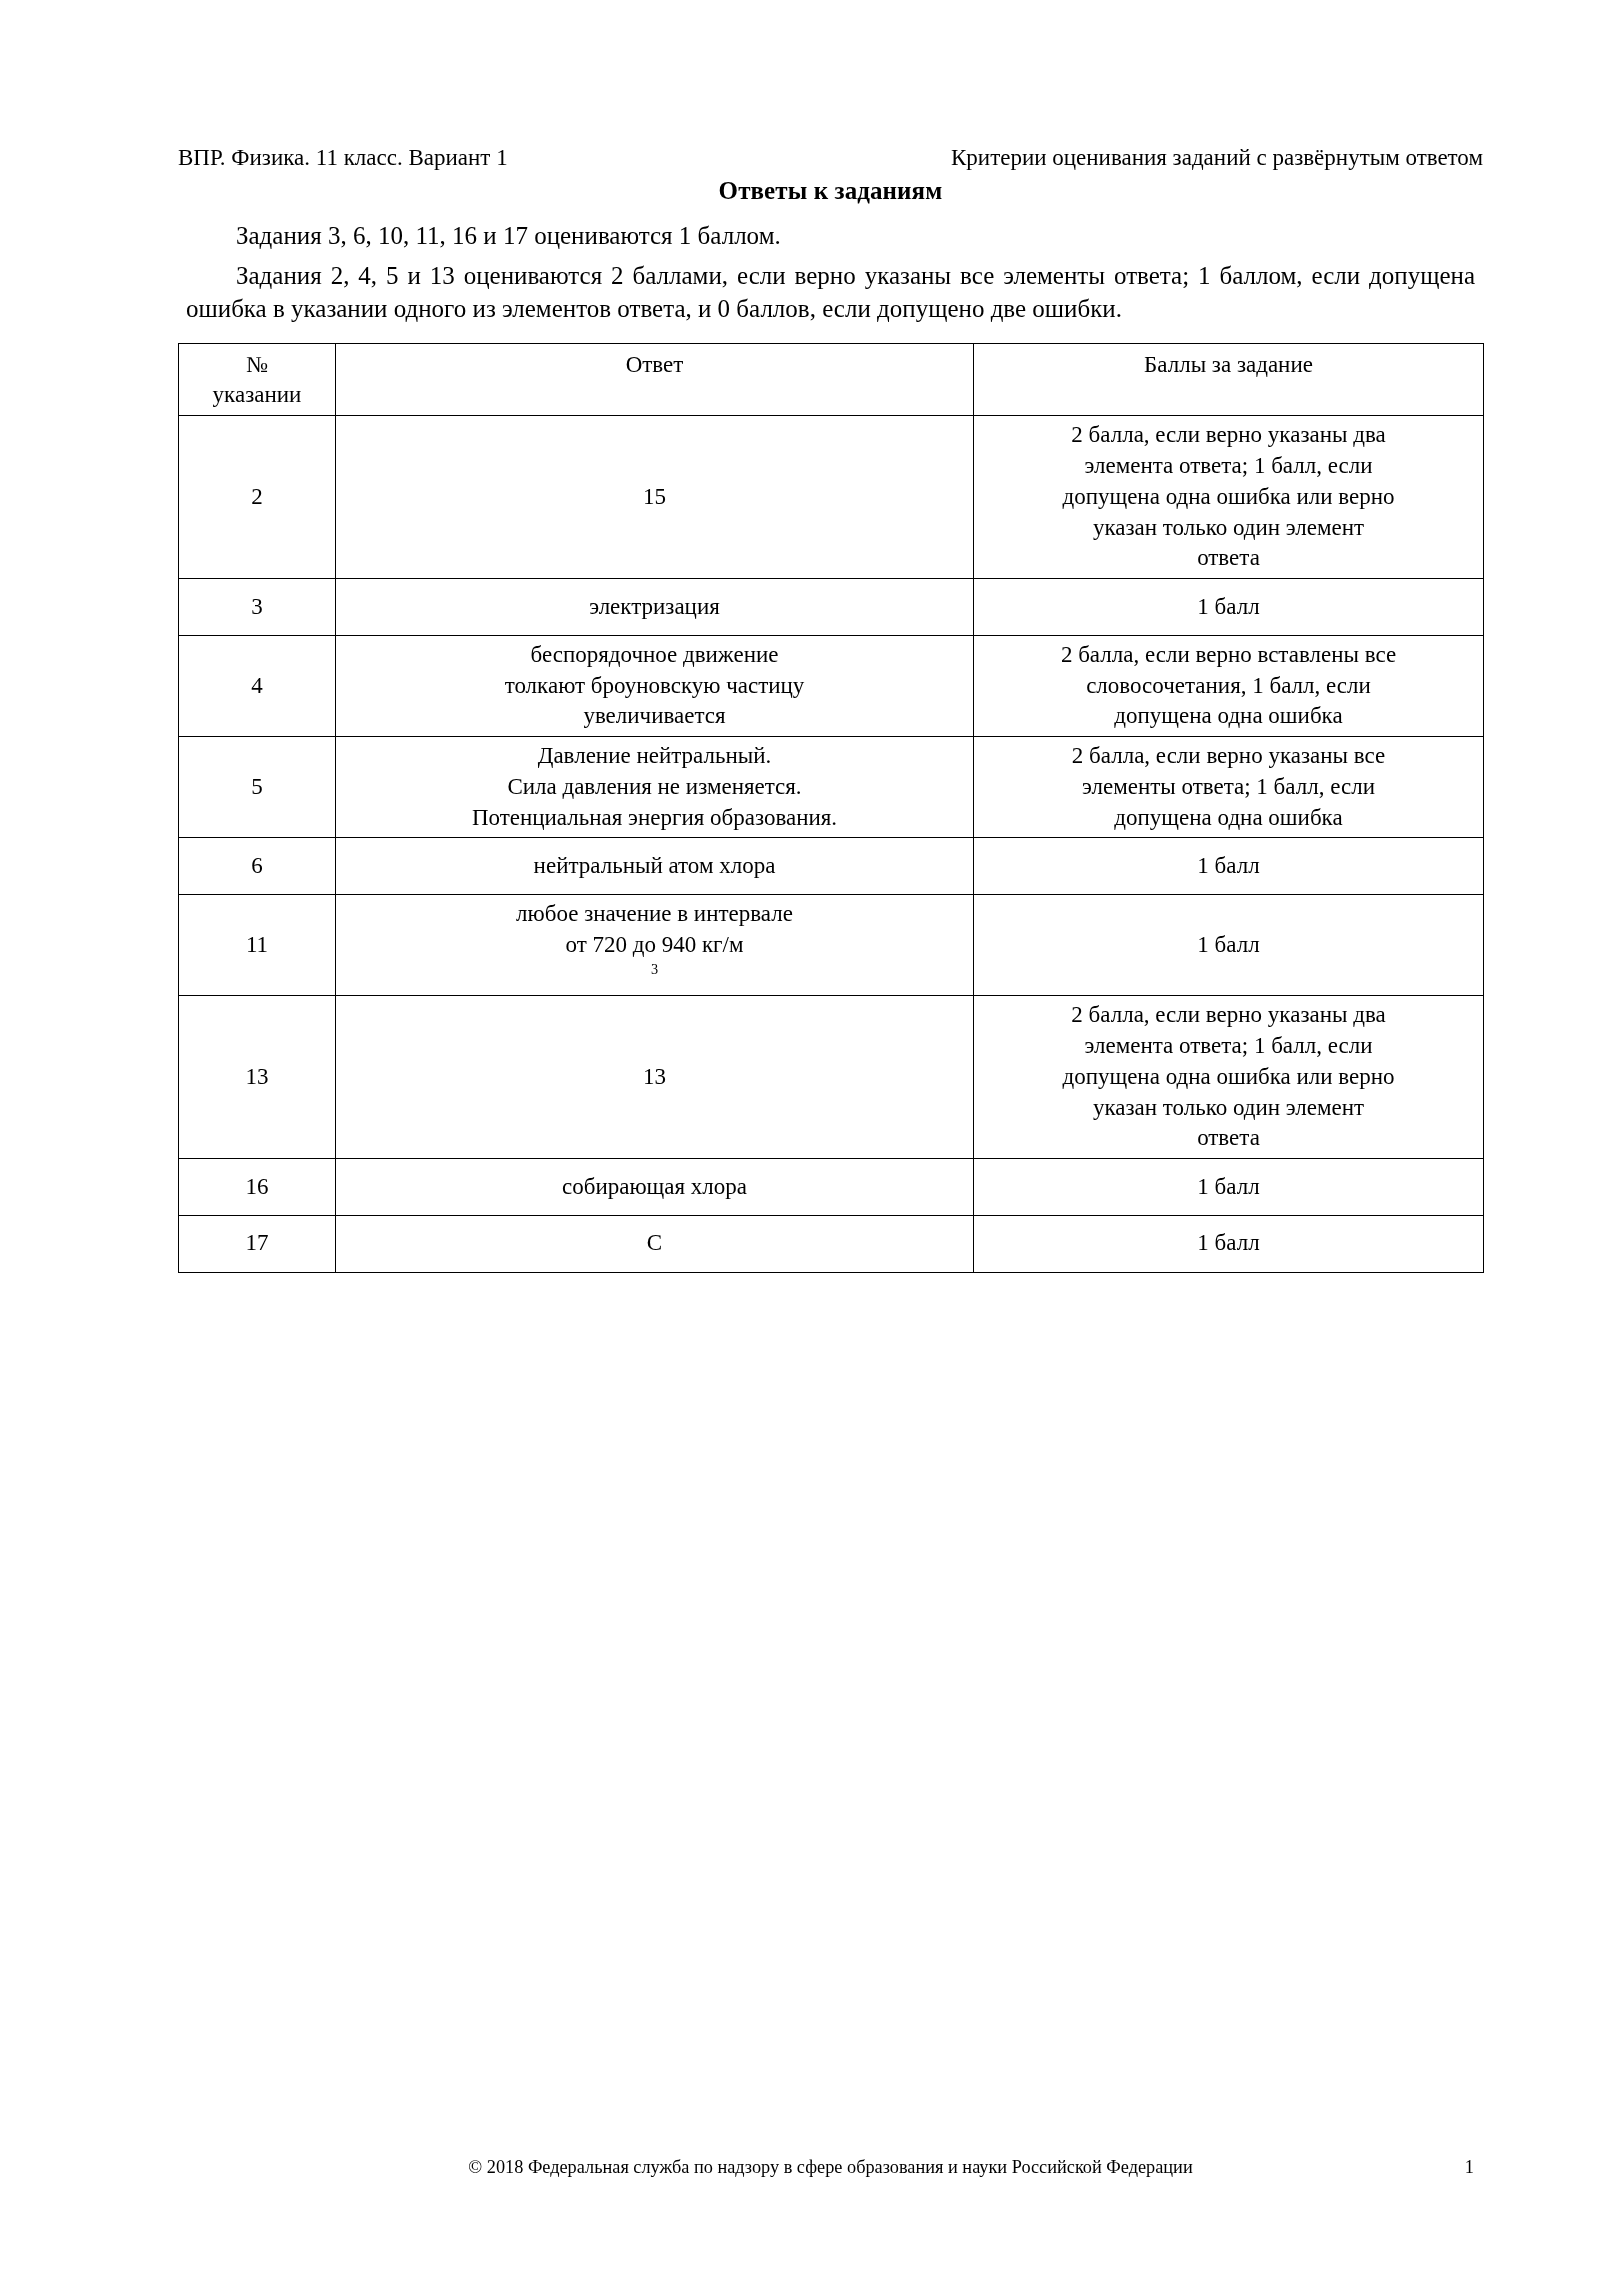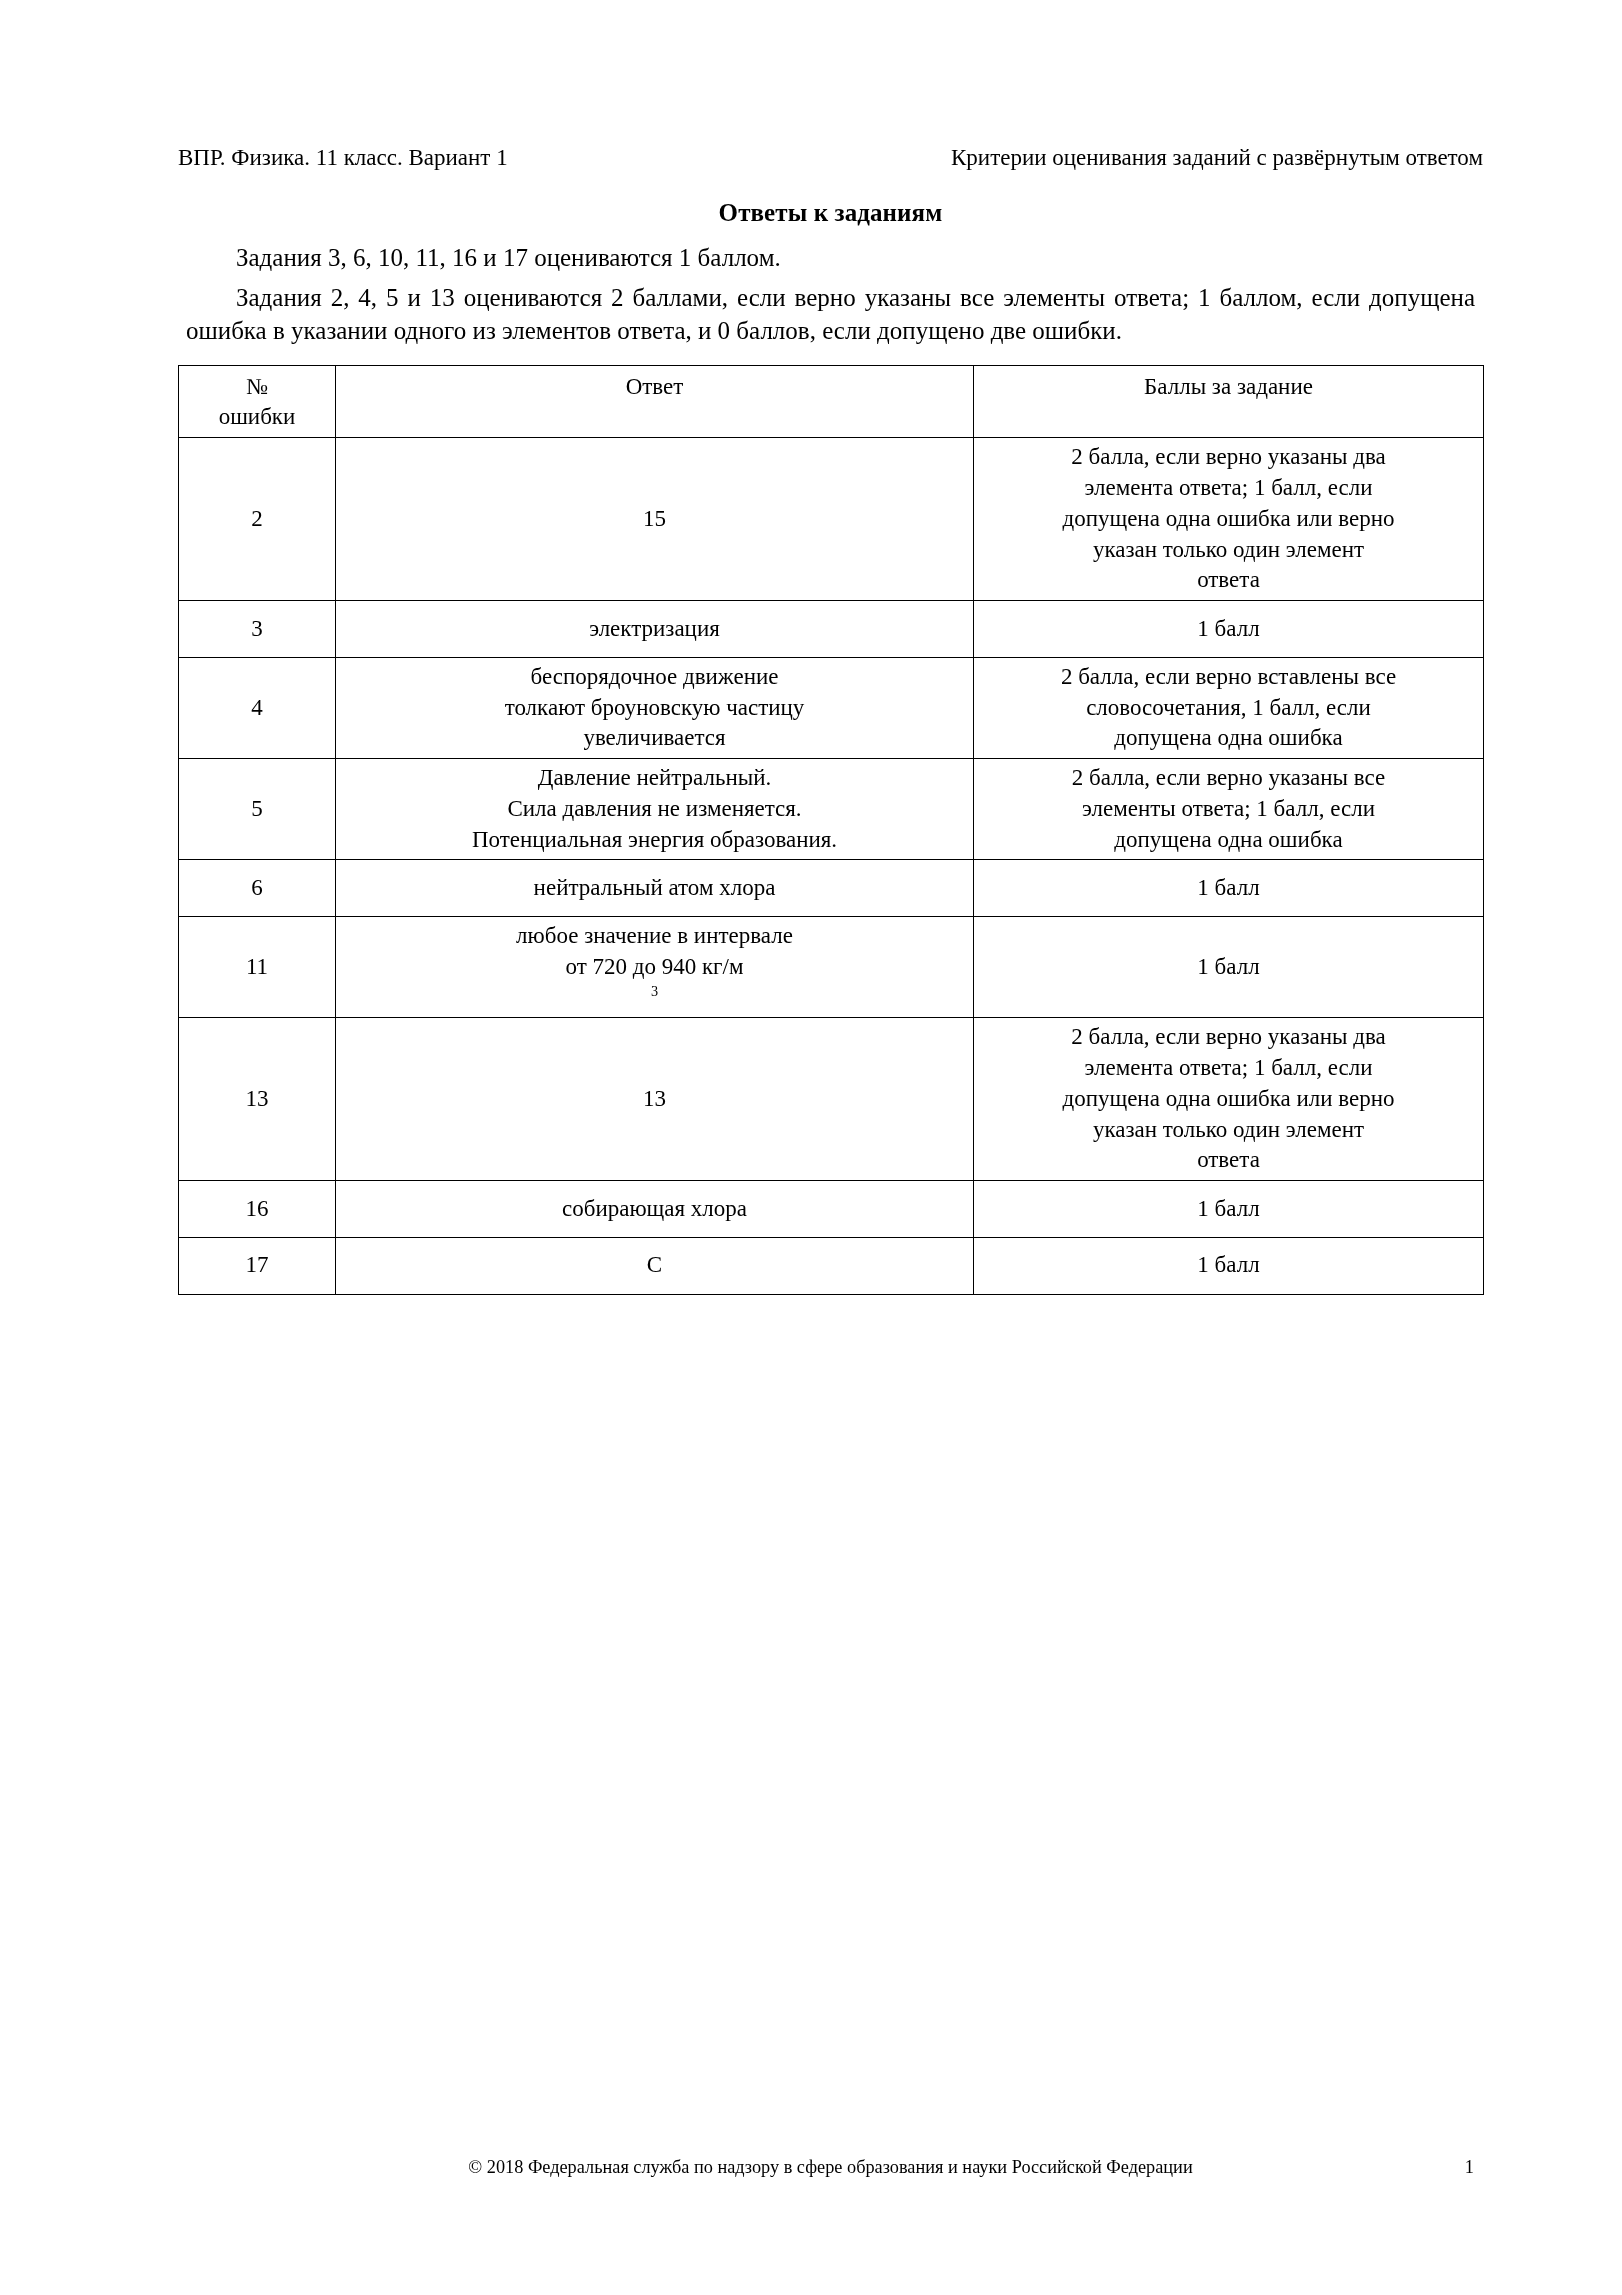--- a/index.html
+++ b/index.html
@@ -39,21 +39,21 @@
     white-space: nowrap;
   }
   .runhead-left { text-align: left; }
   .runhead-right { text-align: center; }
 
   
   .doc-title {
     text-align: center;
     font-size: 25px;
     font-weight: bold;
-    margin-top: 29px;
+    margin-top: 7px;
     letter-spacing: 0.1px;
   }
 
   
   .intro {
     margin-top: 14.4px;
     font-size: 25px;
     line-height: 1.30;
   }
   .intro p {
@@ -144,21 +144,21 @@
       <colgroup>
         <col class="c-num">
         <col class="c-ans">
         <col class="c-score">
       </colgroup>
       <thead>
         <tr>
           <th>
             <span class="cell-lines">
               <span>№</span>
-              <span>ошибки</span>
+              <span>указании</span>
             </span>
           </th>
           <th>Ответ</th>
           <th>Баллы за задание</th>
         </tr>
       </thead>
       <tbody>
 
         <tr>
           <td>2</td>

